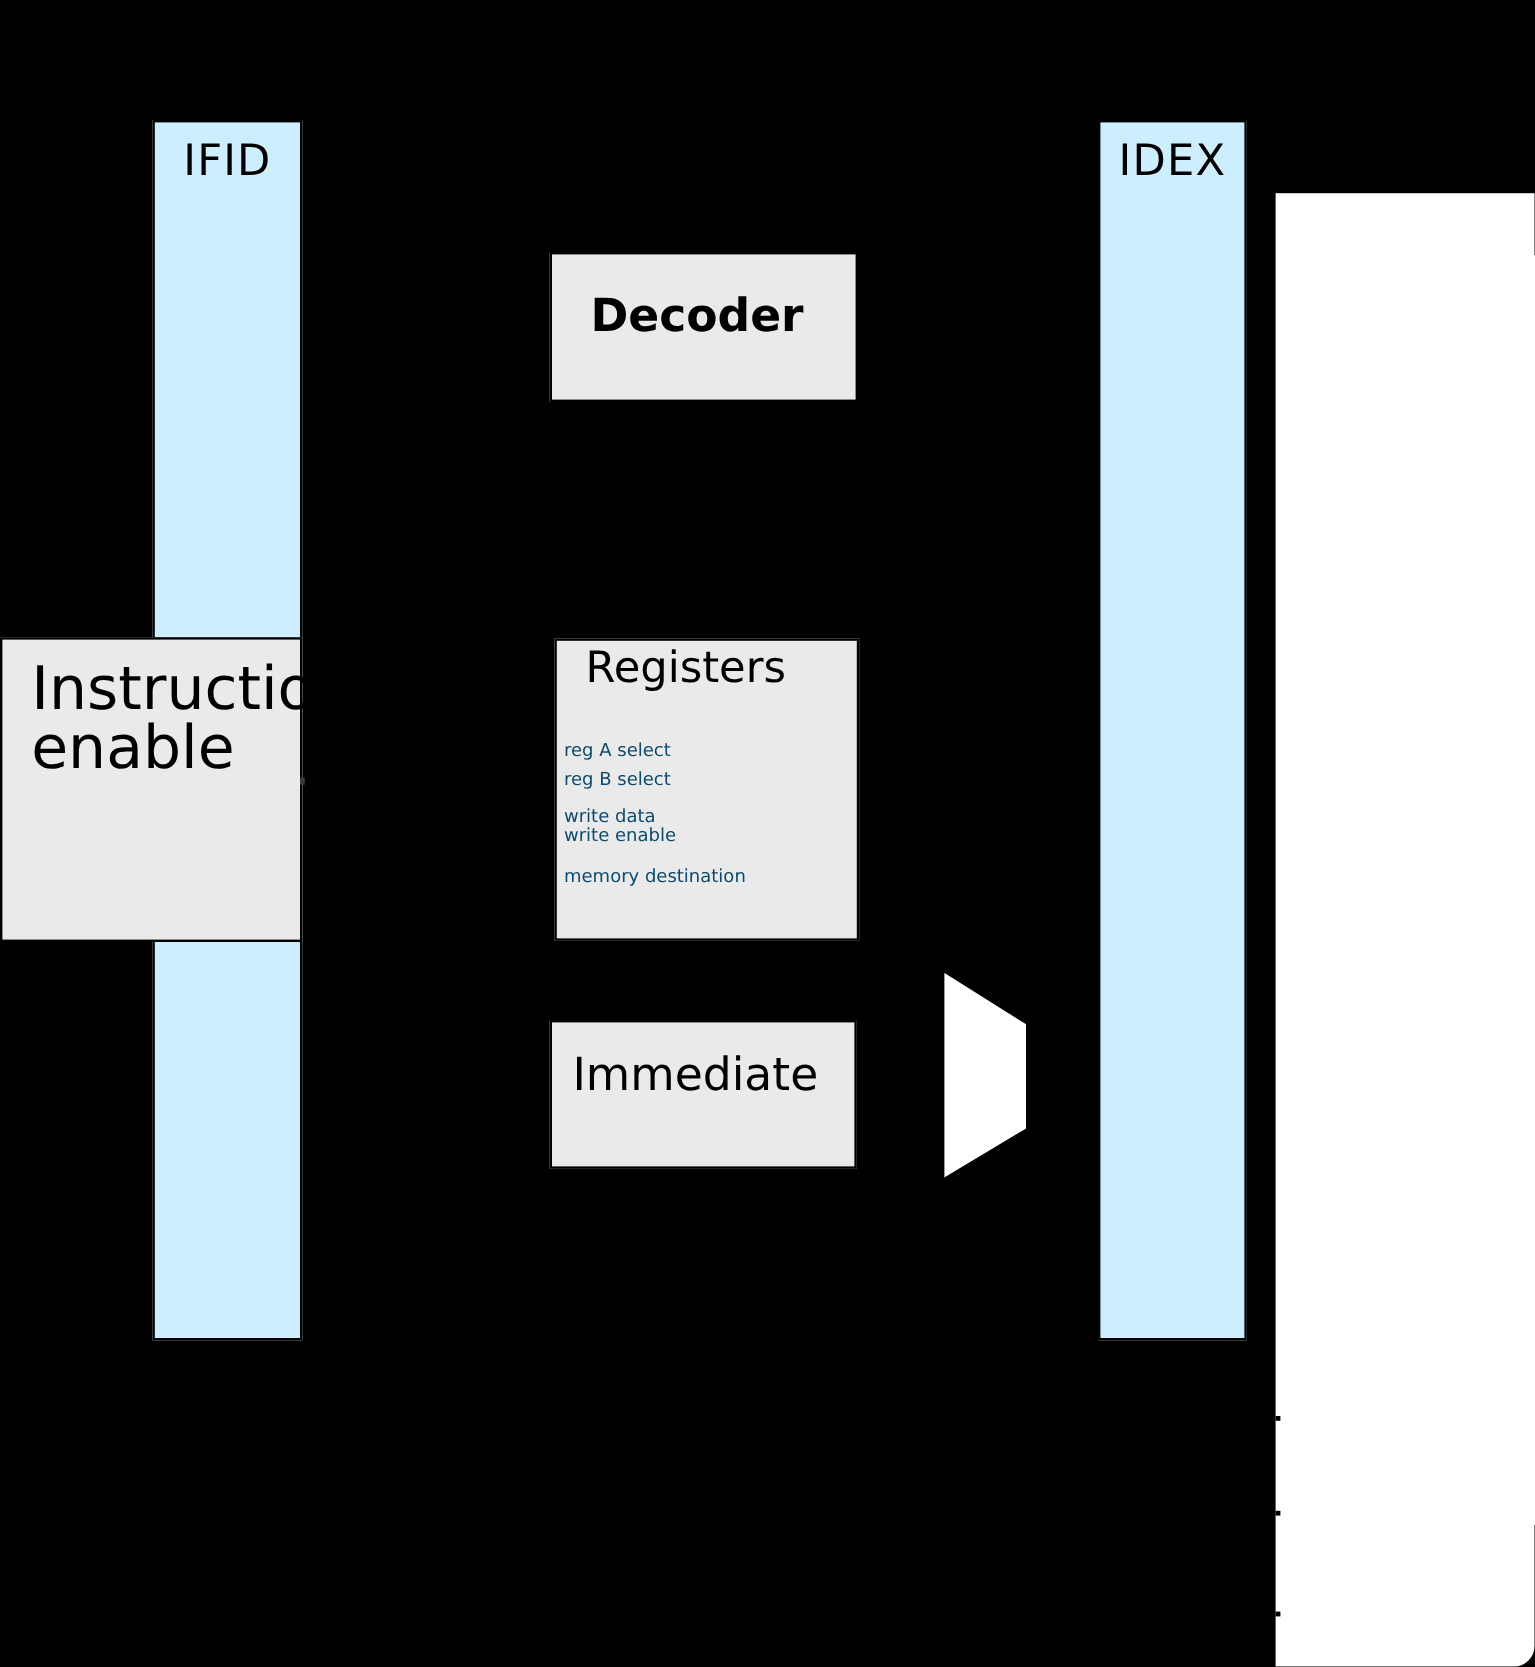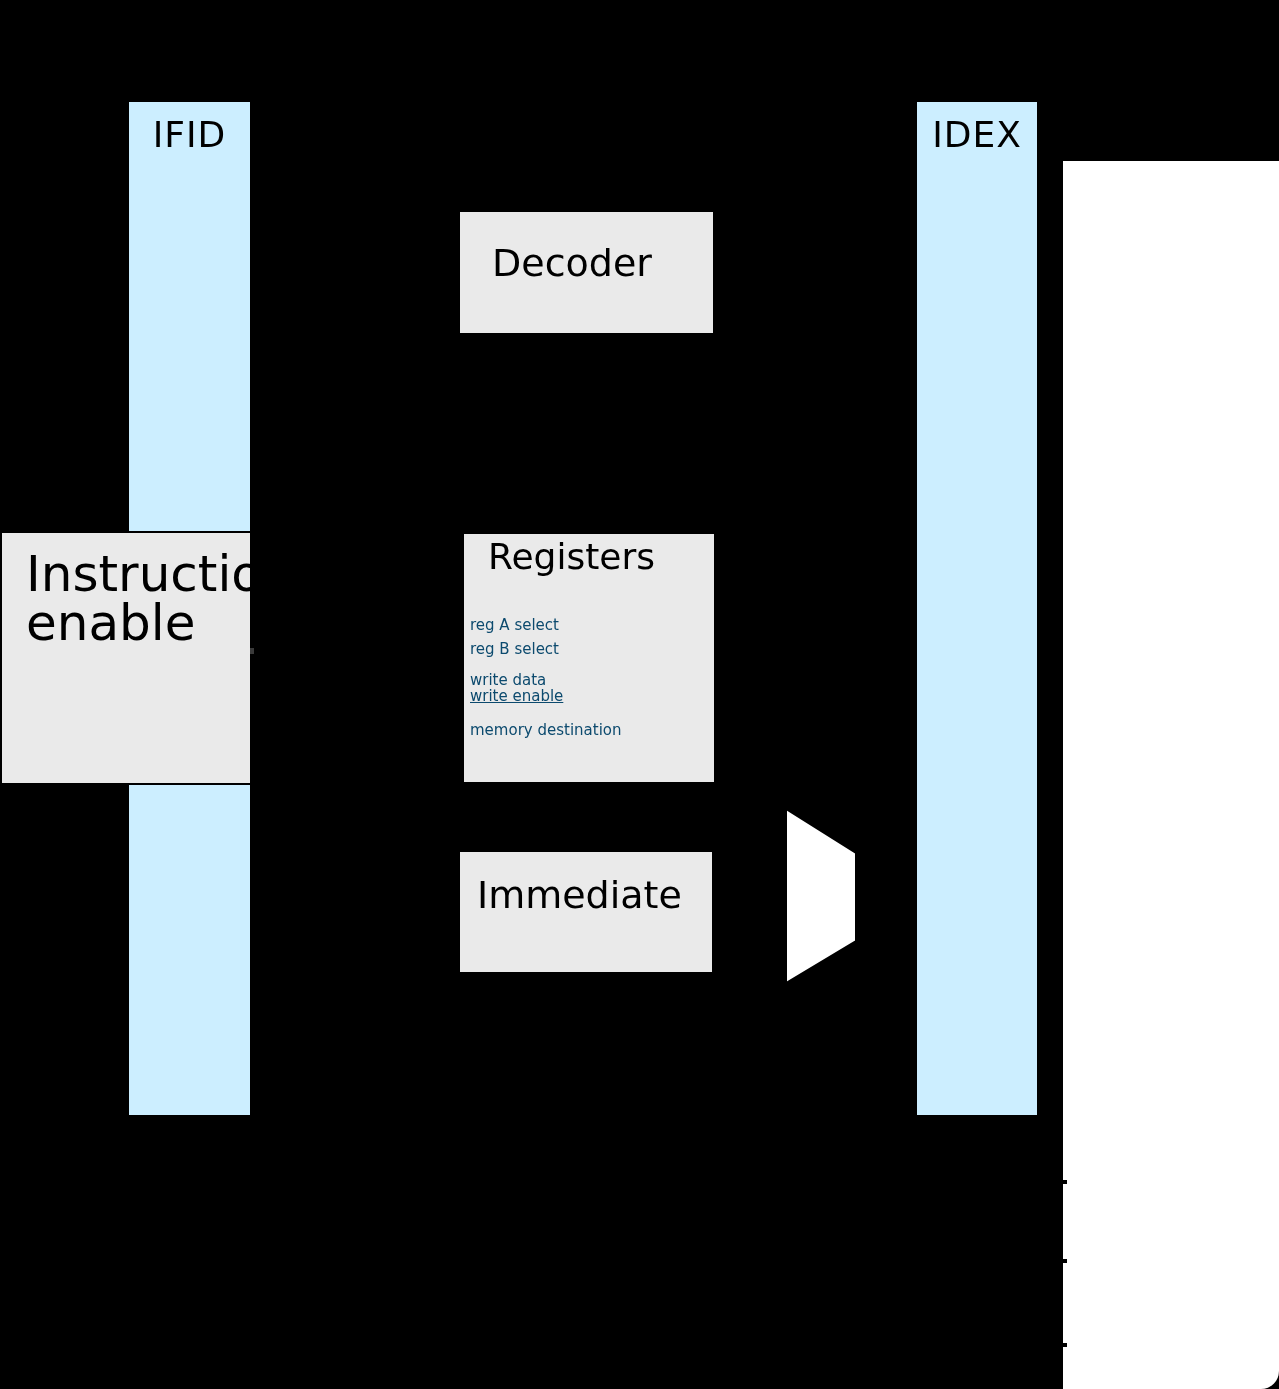--- a/index.html
+++ b/index.html
@@ -24,33 +24,33 @@
   }
   
   .block{
     position:absolute;background:#eaeaea;border:2px solid #000000;color:#000000;
   }
   .blk-imem{left:0px;top:531px;width:248px;height:250px;}
   .blk-imem .blk-title{
     position:absolute;left:24px;top:17px;
     font-size:50px;line-height:49px;
   }
-  .blk-decoder{left:458px;top:210px;width:253px;height:121px;}
+  .blk-decoder{left:458px;top:210px;width:253px;height:121px;font-weight:bold;}
   .blk-decoder .blk-title{position:absolute;left:32px;top:29px;font-size:38px;}
   .blk-registers{left:462px;top:532px;width:250px;height:248px;}
   .blk-registers .blk-title{position:absolute;left:24px;top:2px;font-size:36px;}
   .blk-immediate{left:458px;top:850px;width:252px;height:120px;}
   .blk-immediate .blk-title{position:absolute;left:17px;top:21px;font-size:38px;}
   .port{
     position:absolute;left:6px;font-size:15px;color:#0c4a6e;white-space:nowrap;
   }
   .port-rega{top:82px;}
   .port-regb{top:106px;}
   .port-wdata{top:137px;}
-  .port-wenable{top:153px;text-decoration:underline;}
+  .port-wenable{top:153px;}
   .port-wdest{top:187px;}
   
   .mux{position:absolute;left:780px;top:803px;width:82px;height:186px;}
   
   .page-region{
     position:absolute;left:1063px;top:161px;width:216px;height:1228px;
     background:#ffffff;
   }
   
   .stub{position:absolute;background:#000000;}

